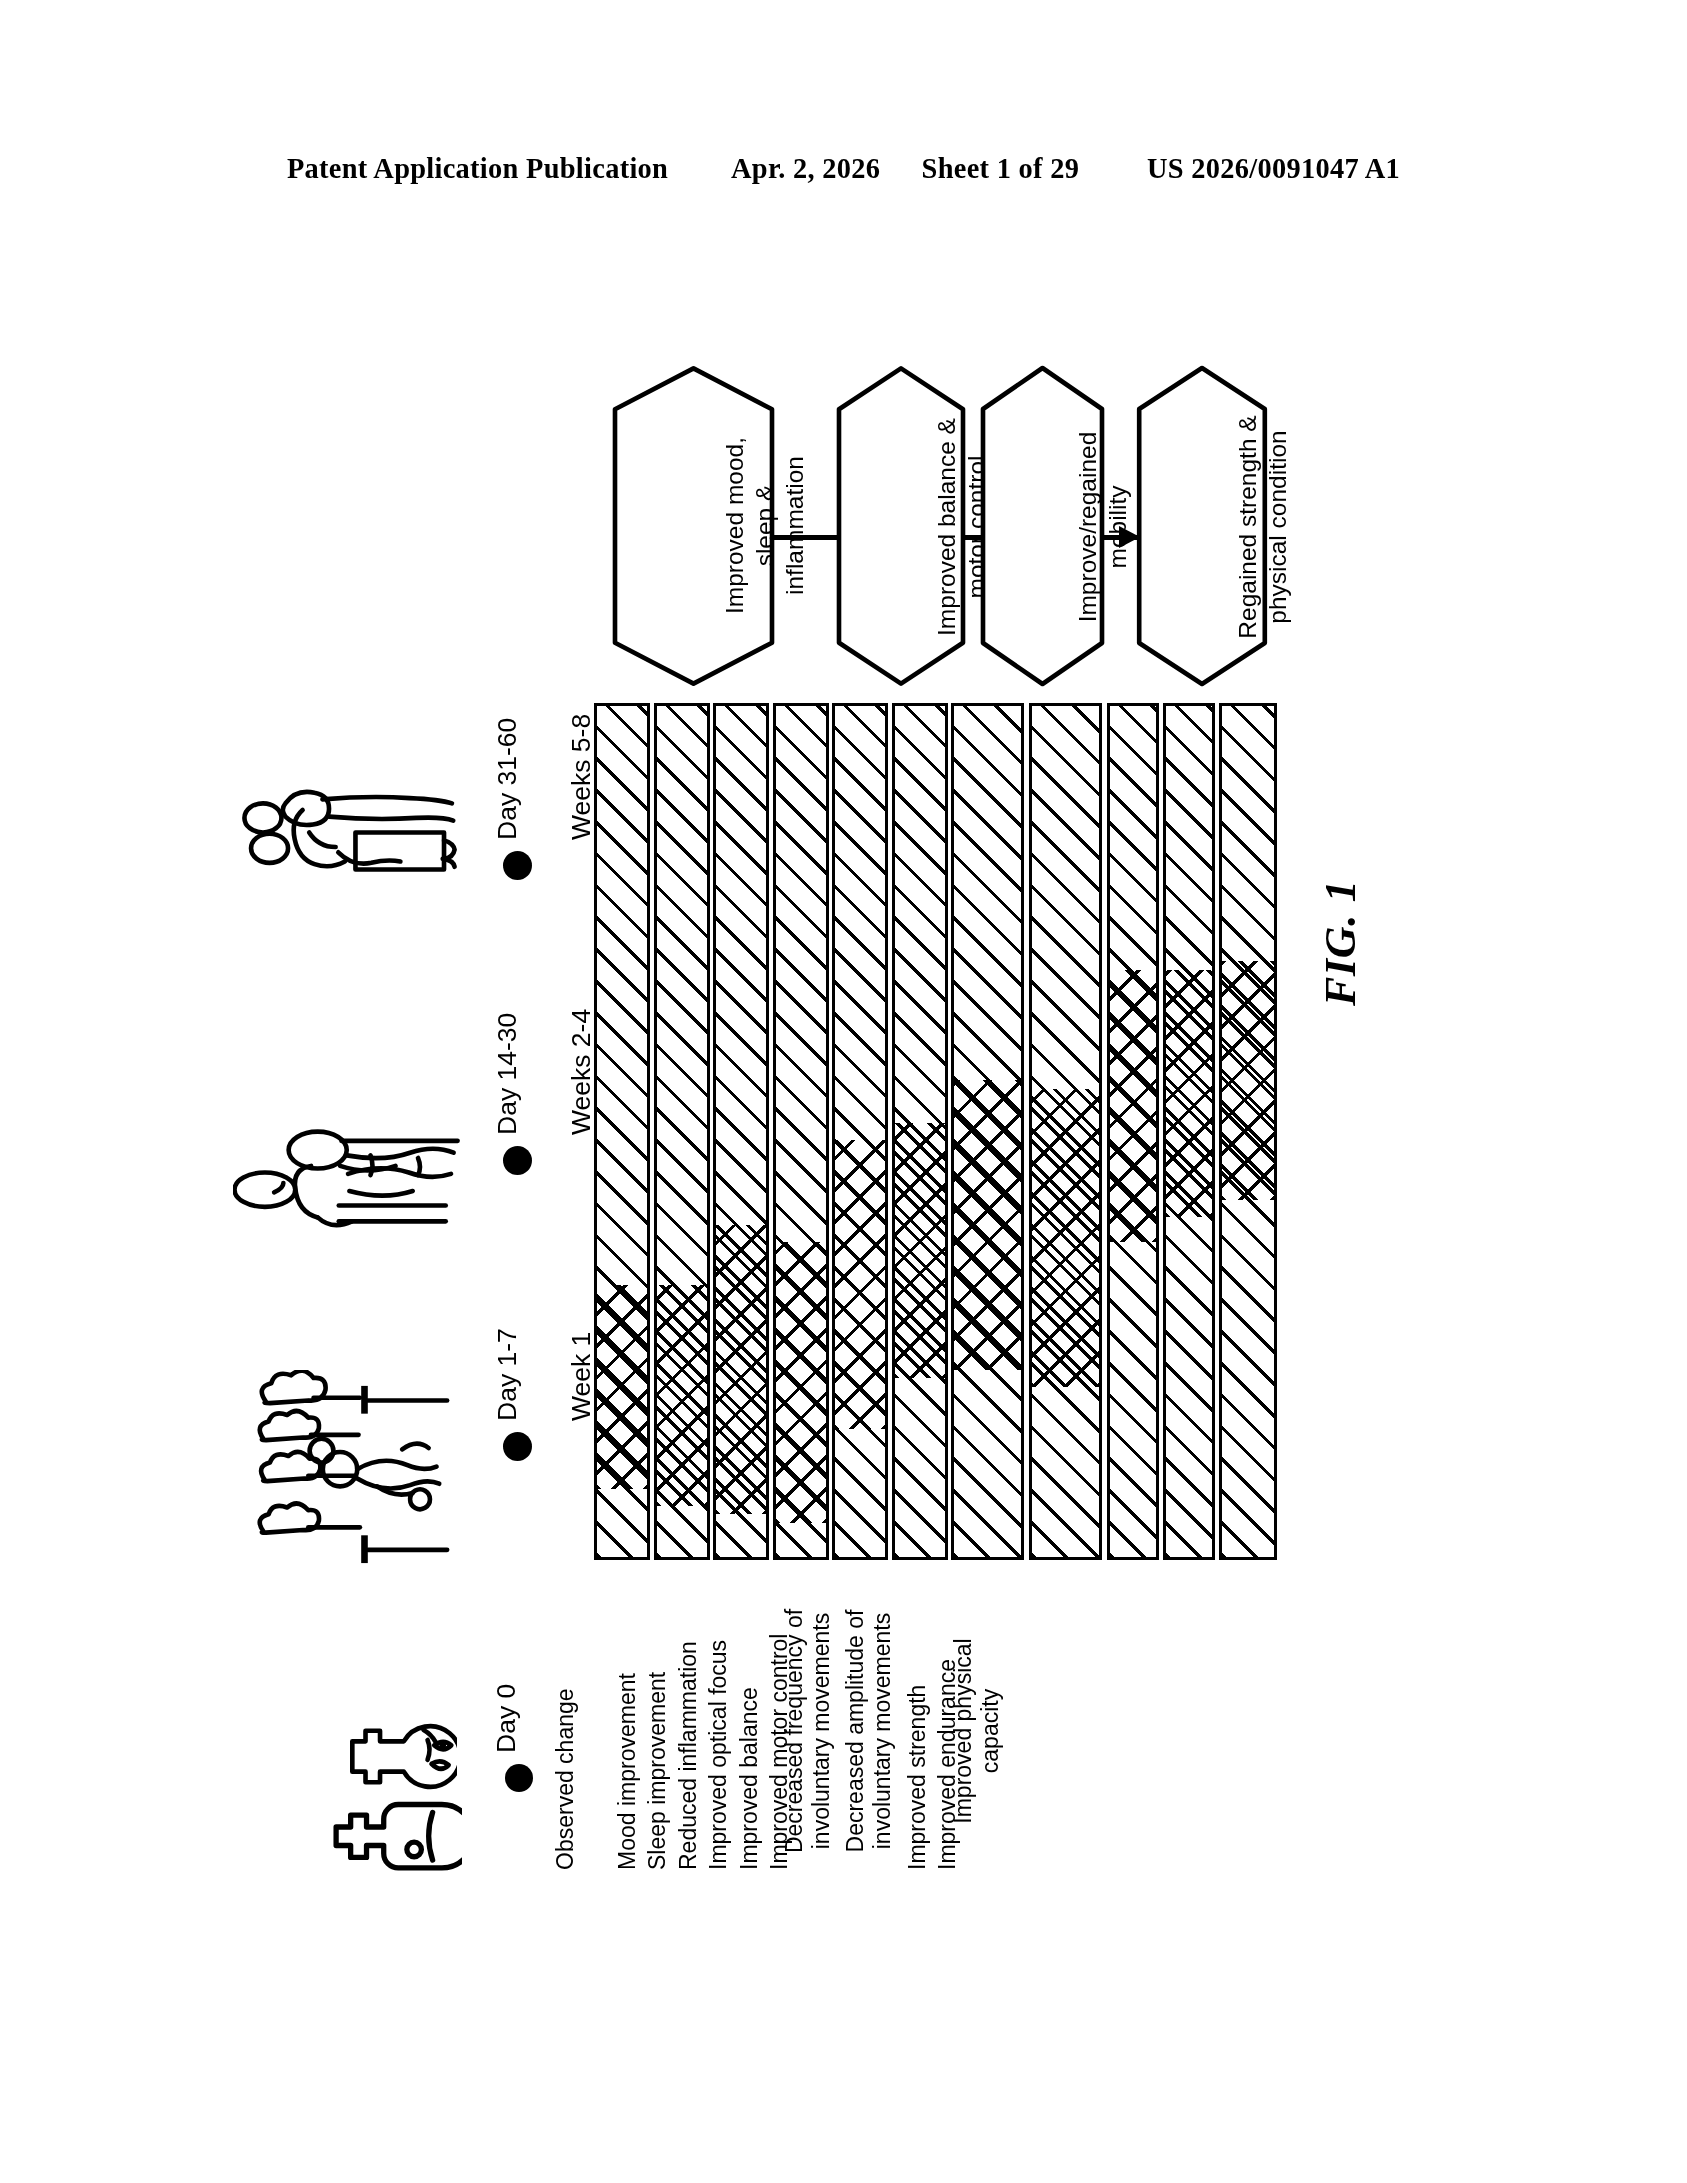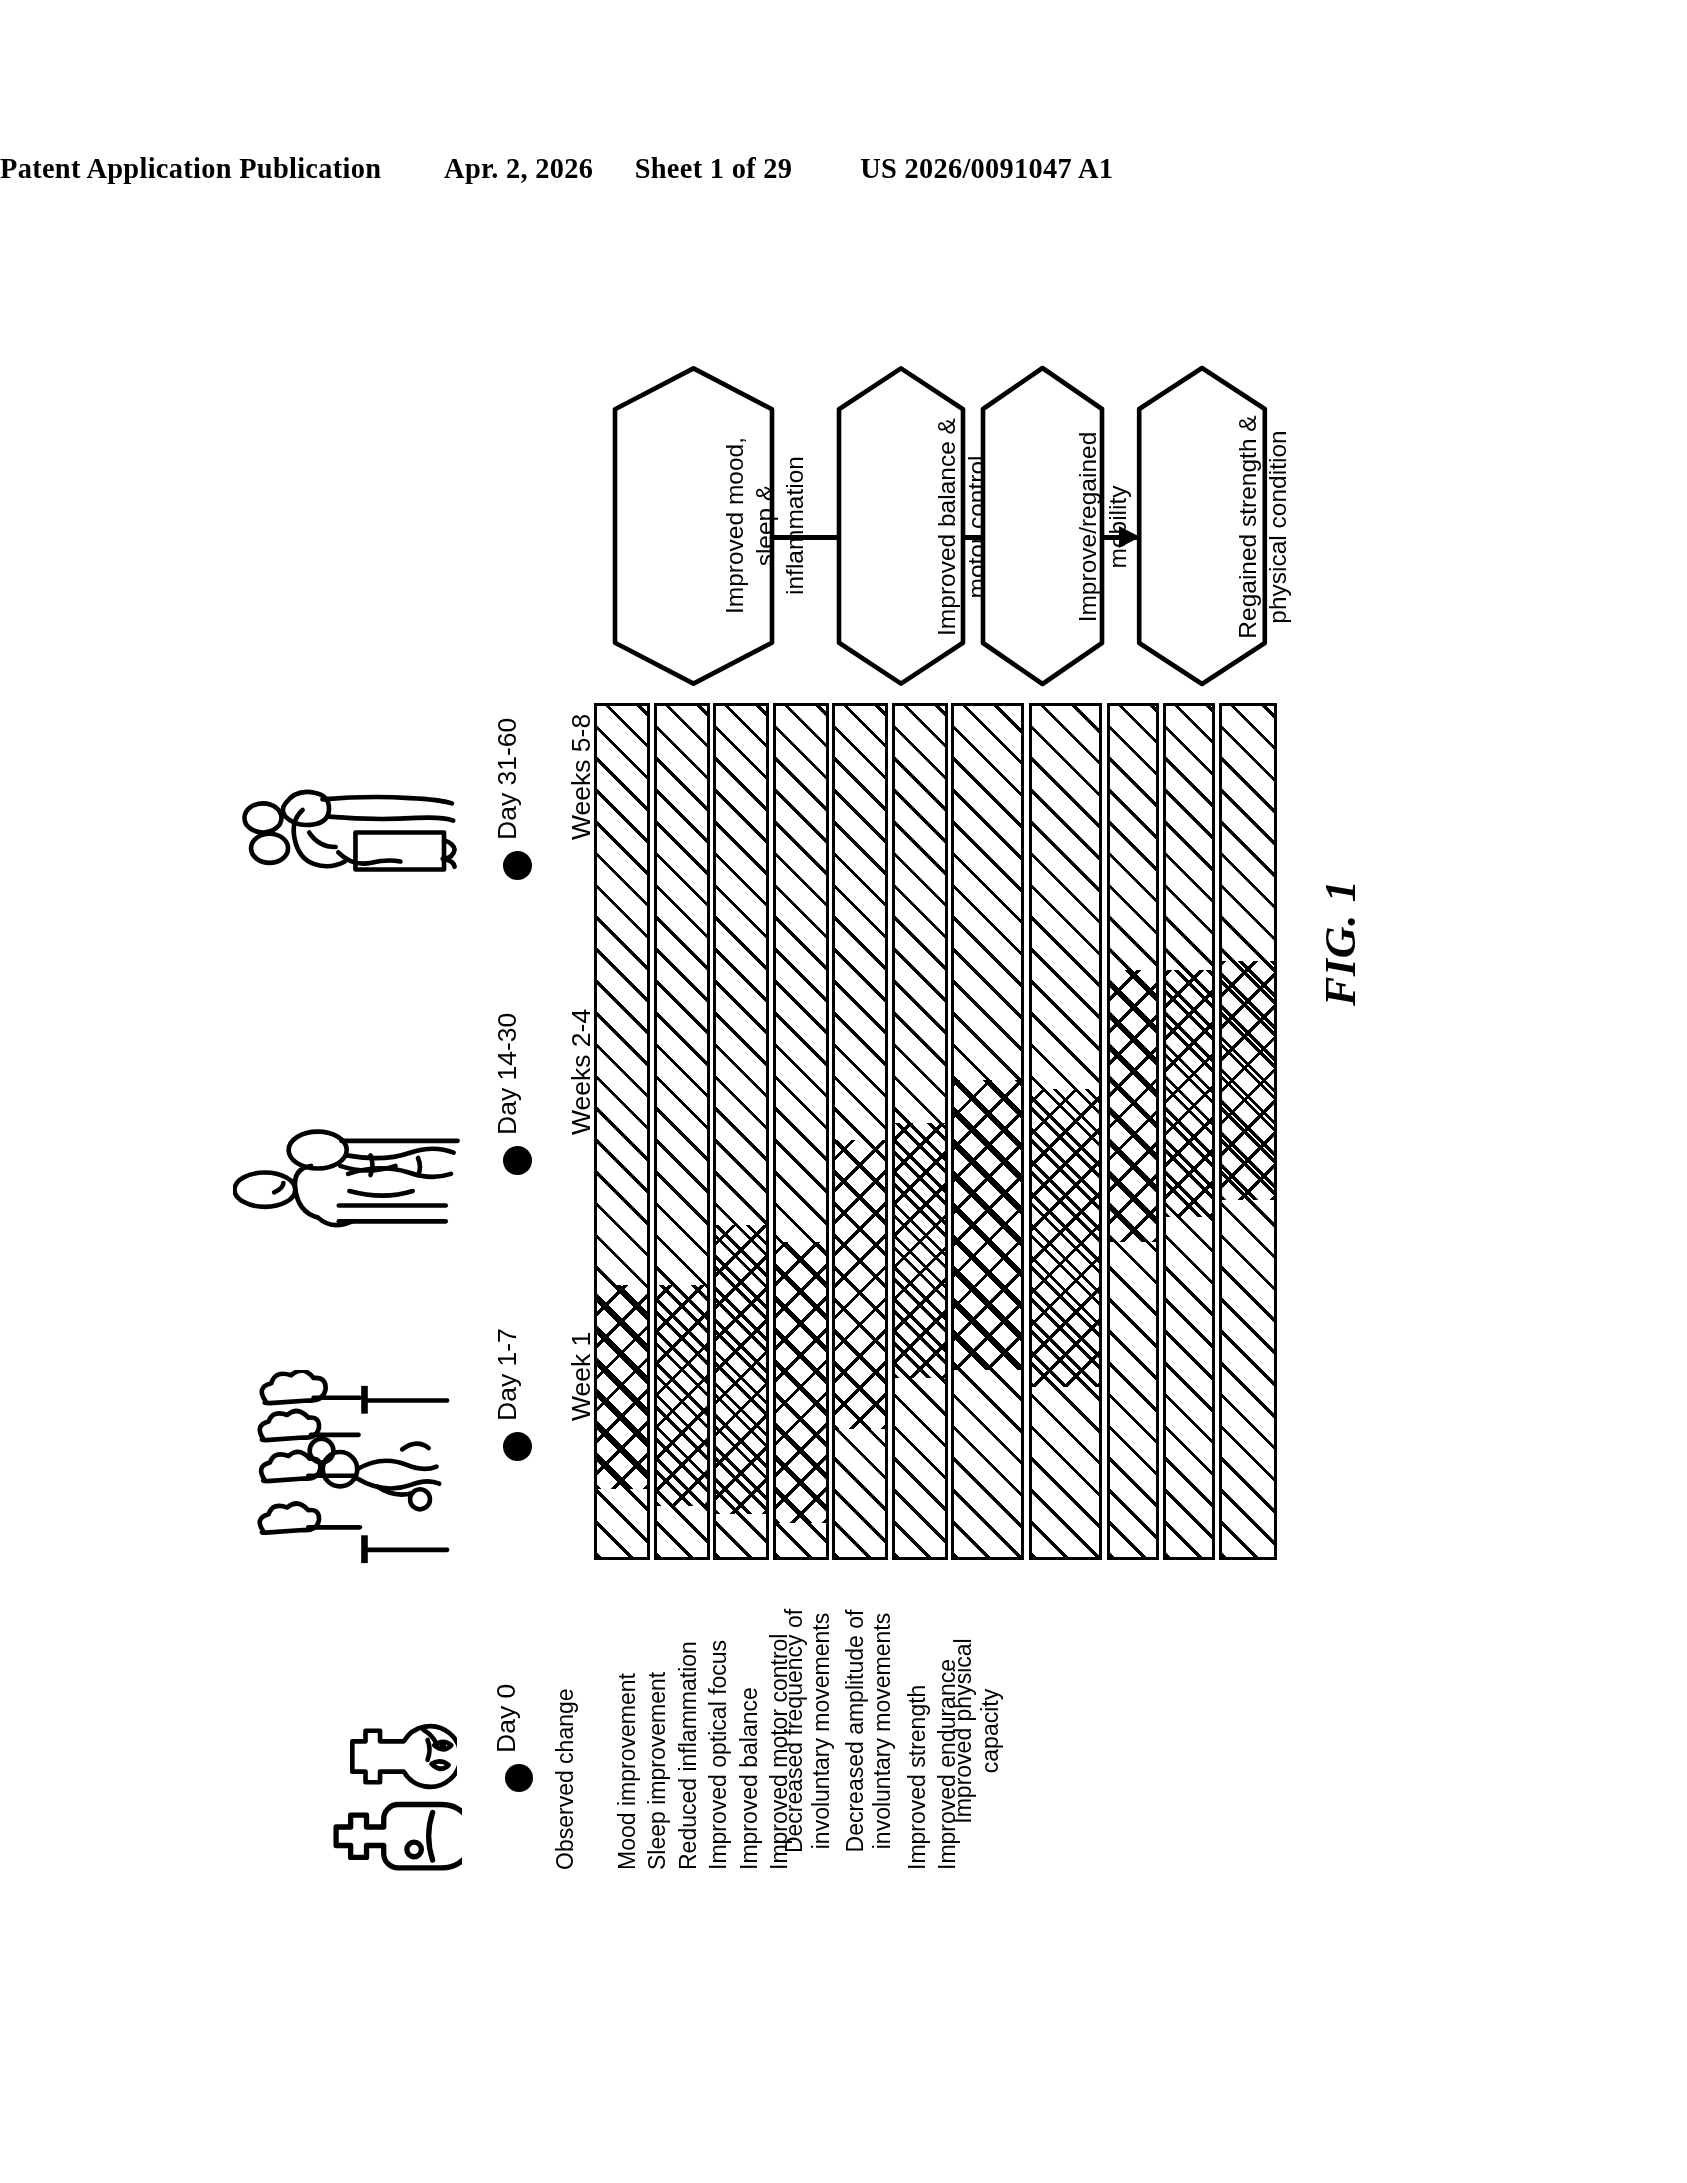--- a/index.html
+++ b/index.html
@@ -2,21 +2,21 @@
 <html style="font-size:10.6px"><head>
 <meta charset="utf-8">
 <style>
   html,body{margin:0;padding:0;background:#fff;}
   body{width:1687px;height:2183px;position:relative;
        font-family:"Liberation Sans",sans-serif;color:#000;
        -webkit-font-smoothing:antialiased;}
 
   
   #pub-header{position:absolute;left:0;top:153px;width:1687px;
-    text-align:left;font-family:"Liberation Serif",serif;
+    text-align:center;font-family:"Liberation Serif",serif;
     font-weight:bold;font-size:28.4px;letter-spacing:0.3px;white-space:nowrap;}
   #pub-header span{display:inline-block;vertical-align:baseline;}
   .hgap1{width:48px;}
   .hgap2{width:26.5px;}
   .hgap3{width:53px;}
 
   
   #fig-label{position:absolute;left:1315px;top:1006px;
     font-family:"Liberation Serif",serif;font-style:italic;font-weight:bold;
     font-size:44px;letter-spacing:0.7px;

